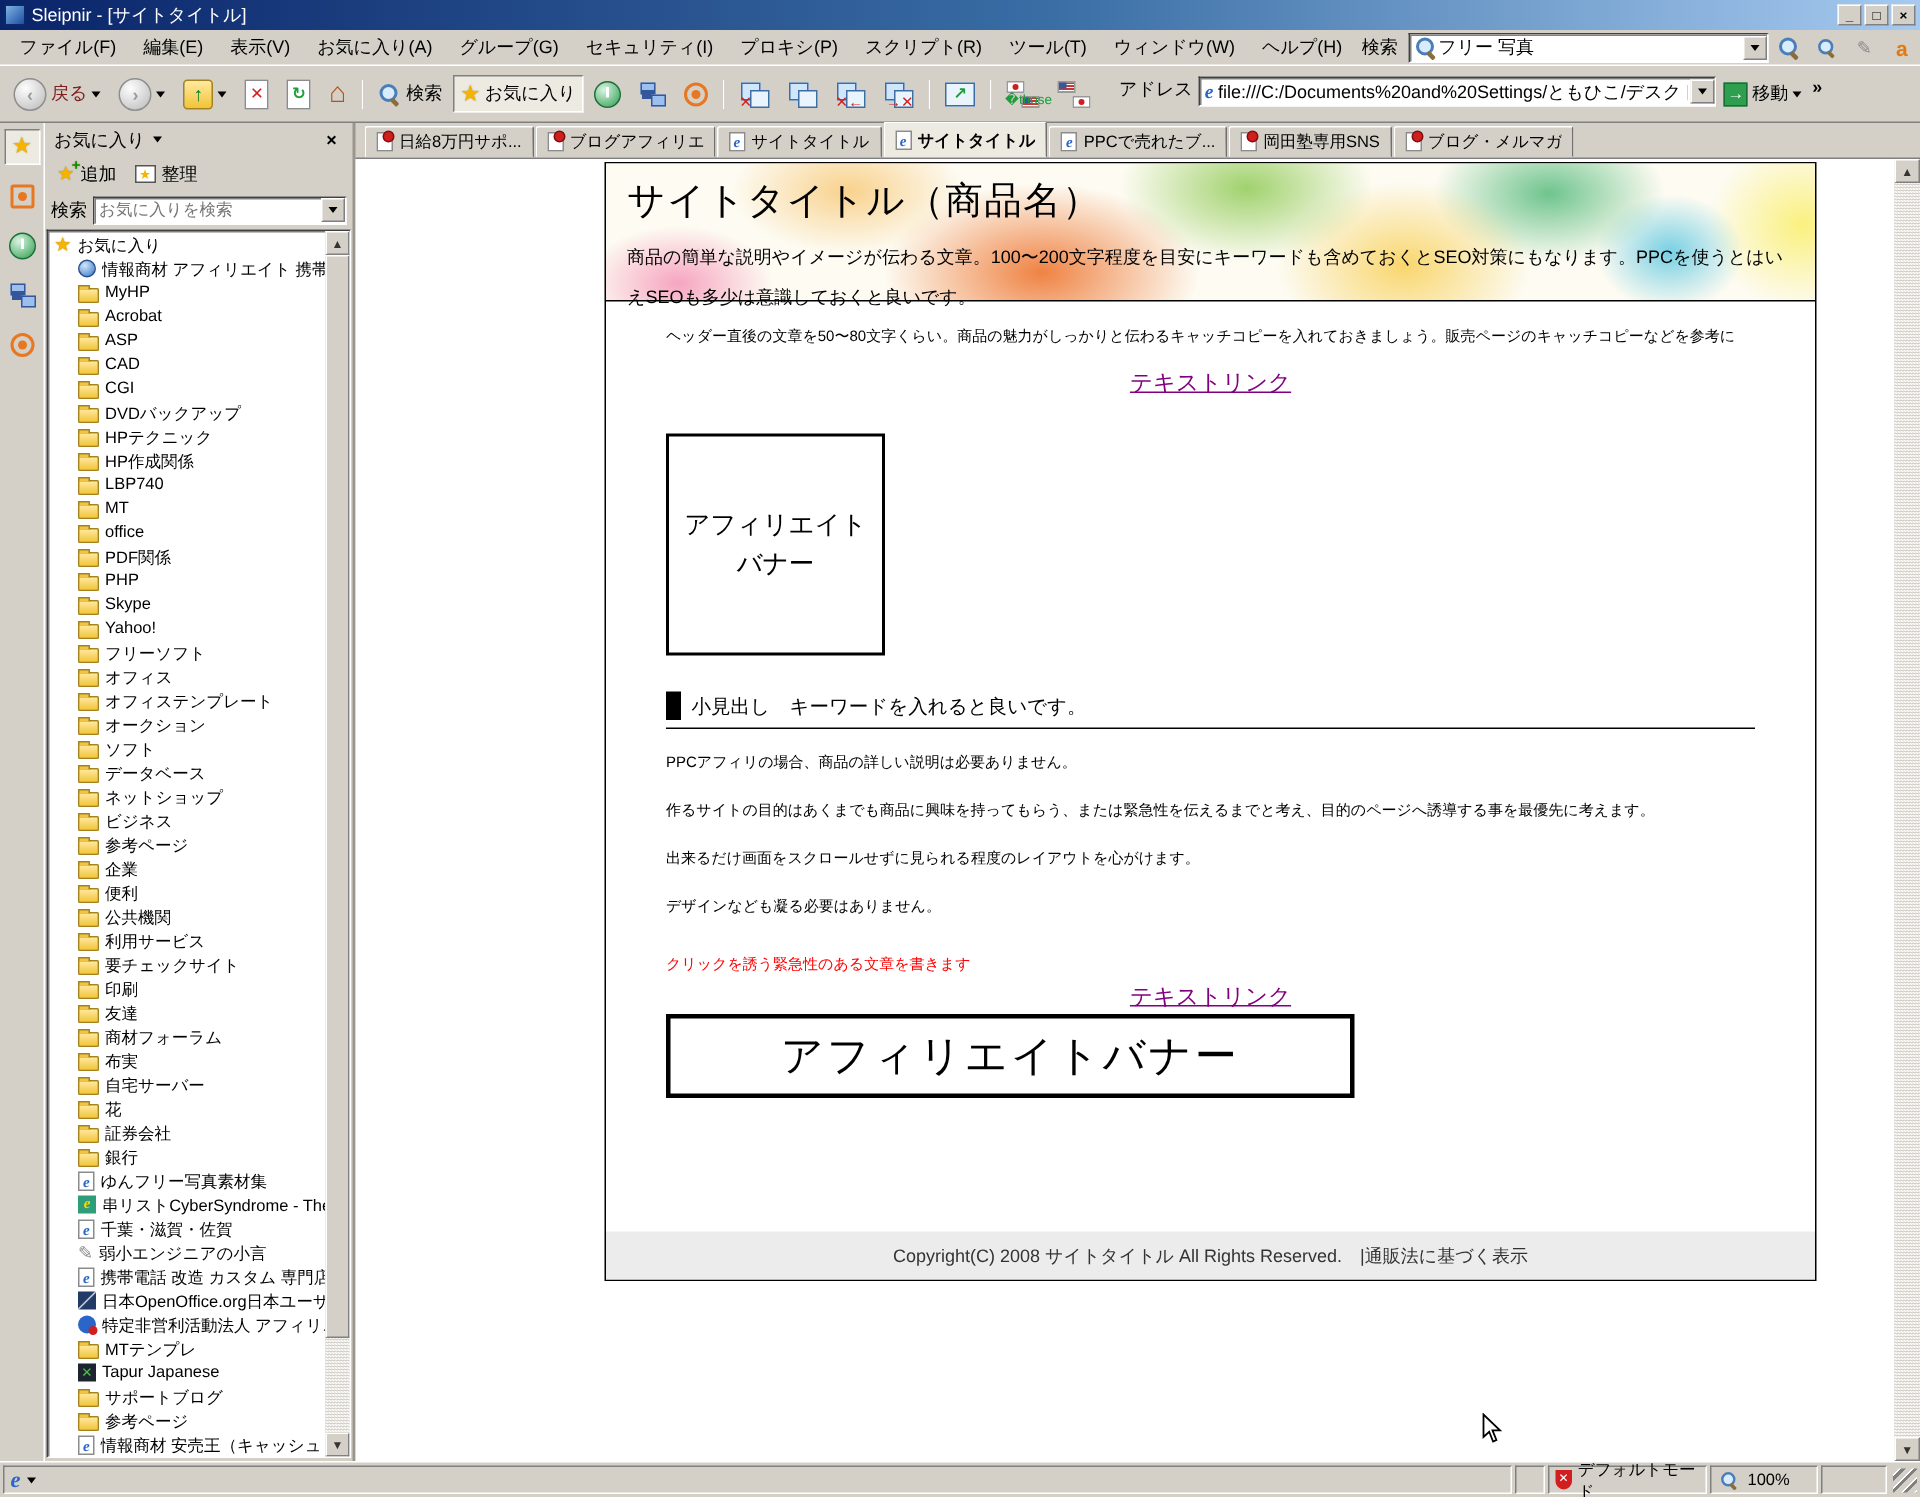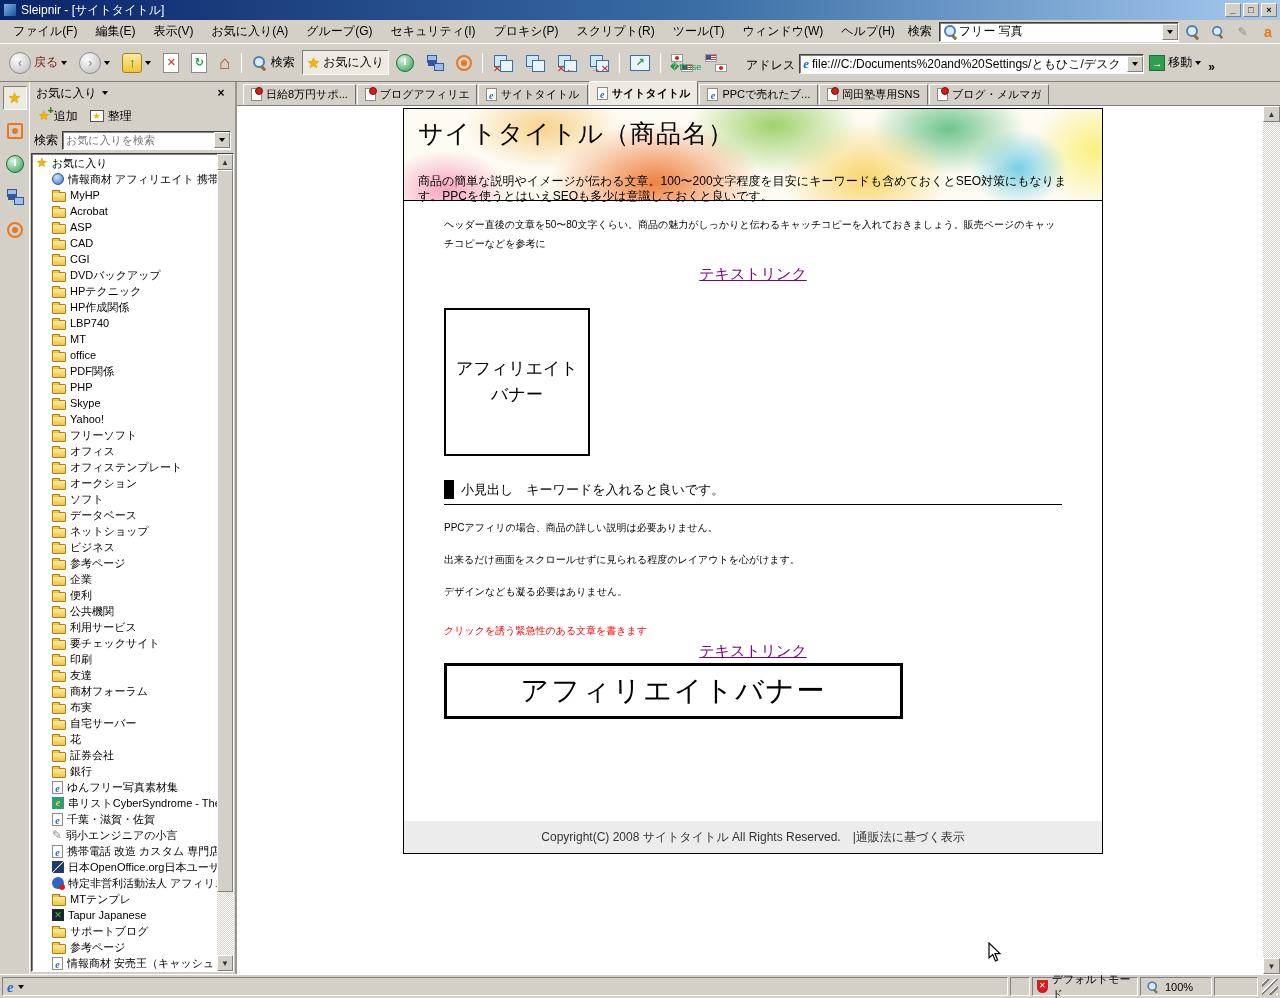--- a/index.html
+++ b/index.html
@@ -62,21 +62,21 @@
   .ic-wins.r .xx{left:auto;right:0}
   .ic-ext{width:20px;height:16px;background:#eaf4fd;border:1px solid #3a6ea5;display:flex;align-items:center;justify-content:center;color:#1d9e3c;font-weight:bold;font-size:11px}
   .flagpair{position:relative;width:22px;height:18px}
   .flag-jp{position:absolute;width:12px;height:8px;background:#fff;border:1px solid #999}
   .flag-jp::after{content:"";position:absolute;left:3px;top:1px;width:4px;height:4px;border-radius:50%;background:#d11f1f}
   .flag-us{position:absolute;width:12px;height:8px;background:repeating-linear-gradient(#c33 0 1px,#fff 1px 2px);border:1px solid #999}
   .flag-us::after{content:"";position:absolute;left:0;top:0;width:5px;height:4px;background:#335a9a}
   .fp-a{left:0;top:0}.fp-b{right:0;bottom:0}
   .ga{position:absolute;left:-1px;bottom:0;color:#1d9e3c;font-size:9px;font-weight:normal}
 
-  .addr-group{display:flex;align-items:flex-end;margin-left:8px;flex:1}
+  .addr-group{display:flex;align-items:flex-start;margin-left:8px;flex:1}
   .addr-combo{flex:1;max-width:345px}
   .ic-e{font-family:"Liberation Serif",serif;font-style:italic;font-weight:bold;color:#2a66c8;font-size:13px;line-height:12px}
   .go-btn{display:flex;align-items:center;gap:3px;padding:2px 4px}
   .go-sq{width:16px;height:16px;background:#2e9e4f;border:1px solid #1b6e36;color:#fff;font-weight:bold;font-size:11px;display:flex;align-items:center;justify-content:center}
   .chev{font-weight:bold;margin:0 2px}
 
   
   .main{position:absolute;top:82px;left:0;right:0;bottom:24px;display:flex}
   .iconstrip{width:30px;background:#D4D0C8;border-right:1px solid #fff;display:flex;flex-direction:column;align-items:center;padding-top:4px;gap:9px}
   .strip-btn{width:24px;height:24px;display:flex;align-items:center;justify-content:center}
@@ -123,34 +123,34 @@
   .tabbar{height:24px;display:flex;align-items:flex-end;padding-left:6px;gap:1px;border-bottom:1px solid #808080}
   .tab{height:21px;display:flex;align-items:center;gap:4px;padding:0 7px;background:#D4D0C8;border:1px solid;border-color:#fff #6f6f6f #D4D0C8 #fff;border-radius:2px 2px 0 0;white-space:nowrap;font-size:11px;max-width:120px}
   .tab .lbl{overflow:hidden;text-overflow:clip}
   .tab.active{height:24px;background:#ECEAE1;font-weight:bold;border-bottom-color:#ECEAE1;max-width:130px}
 
   .content-row{flex:1;display:flex;min-height:0}
   .viewport{flex:1;background:#fff;position:relative;overflow:hidden}
   .vscroll{width:17px;background:#D4D0C8;display:flex;flex-direction:column}
 
   
-  .page{position:absolute;left:166px;top:2px;width:700px;height:746px;border:1px solid #000;display:flex;flex-direction:column;background:#fff}
+  .page{position:absolute;left:166px;top:2px;width:808px;height:746px;border:1px solid #000;display:flex;flex-direction:column;background:#fff}
   .page-header{height:92px;border-bottom:1px solid #000;padding:6px 14px 0 14px;
     background:
       radial-gradient(90px 55px at 6% 88%, rgba(246,160,190,.95), transparent 70%),
       radial-gradient(110px 60px at 20% 20%, rgba(248,205,130,.9), transparent 70%),
       radial-gradient(150px 85px at 36% 80%, rgba(238,120,52,.92), transparent 70%),
       radial-gradient(120px 70px at 53% 18%, rgba(150,205,95,.9), transparent 70%),
       radial-gradient(120px 80px at 66% 75%, rgba(248,210,95,.9), transparent 70%),
       radial-gradient(110px 65px at 78% 22%, rgba(95,190,130,.9), transparent 70%),
       radial-gradient(70px 55px at 88% 65%, rgba(95,200,225,.85), transparent 70%),
       radial-gradient(90px 80px at 99% 45%, rgba(250,240,120,.95), transparent 70%),
       #fdfbf2}
   .ph-title{font-size:25px;letter-spacing:1px;margin-top:2px}
-  .ph-sub{font-size:12px;margin-top:24px;line-height:15px}
+  .ph-sub{font-size:12px;margin-top:8px;line-height:27px}
   .page-body{flex:1;overflow:hidden;padding:0 40px}
   .page-body p{font-size:10px;line-height:19px}
   .p-intro{margin-top:14px}
   .centered{text-align:center}
   .tlink{color:#800080;text-decoration:underline;font-size:15px}
   .link1{margin-top:12px}
   .media{display:flex;margin-top:24px}
   .banner-sm{width:146px;height:148px;border:2px solid #000;flex:none;display:flex;flex-direction:column;align-items:center;justify-content:center;font-size:17px;line-height:26px}
   .media-text{margin-left:8px;font-size:13px;line-height:29px;padding-top:3px}
   .subhead{margin-top:24px;border-bottom:1px solid #000;padding-bottom:5px;display:flex;align-items:center;gap:7px;font-size:13px}
@@ -632,20 +632,21 @@
                 <span>アフィリエイト</span>
                 <span>バナー</span>
               </div>
             </div>
             <div class="subhead">
               <span class="bar"></span>
               <span>小見出し　キーワードを入れると良いです。</span>
             </div>
             <div id="paras">
                 <p class="p-std">PPCアフィリの場合、商品の詳しい説明は必要ありません。</p>
+                <p class="p-std">作るサイトの目的はあくまでも商品に興味を持ってもらう、または緊急性を伝えるまでと考え、目的のページへ誘導する事を最優先に考えます。</p>
                 <p class="p-std">出来るだけ画面をスクロールせずに見られる程度のレイアウトを心がけます。</p>
                 <p class="p-std">デザインなども凝る必要はありません。</p>
               </div>
             <p class="urgent">クリックを誘う緊急性のある文章を書きます</p>
             <div class="centered link2"><a class="tlink">テキストリンク</a></div>
             <div class="banner-lg">
               <span>アフィリエイトバナー</span>
             </div>
           </div>
           <div class="page-footer">

